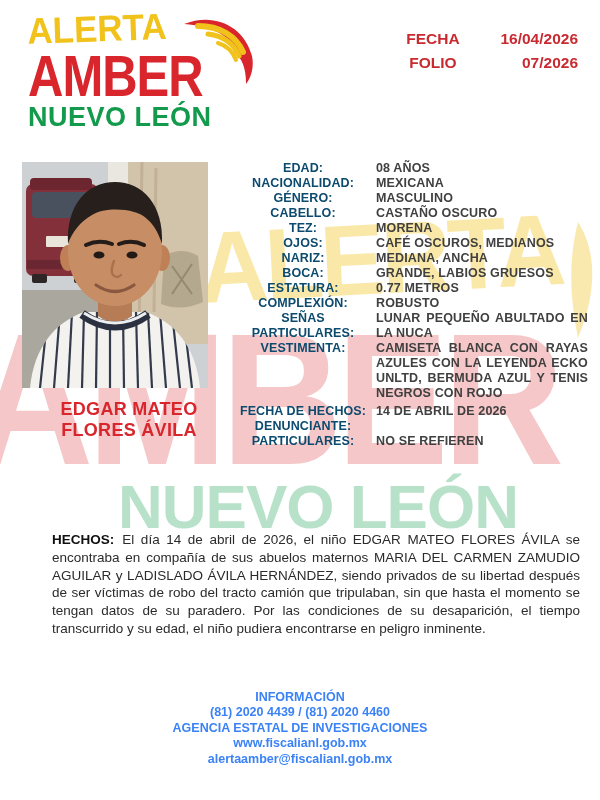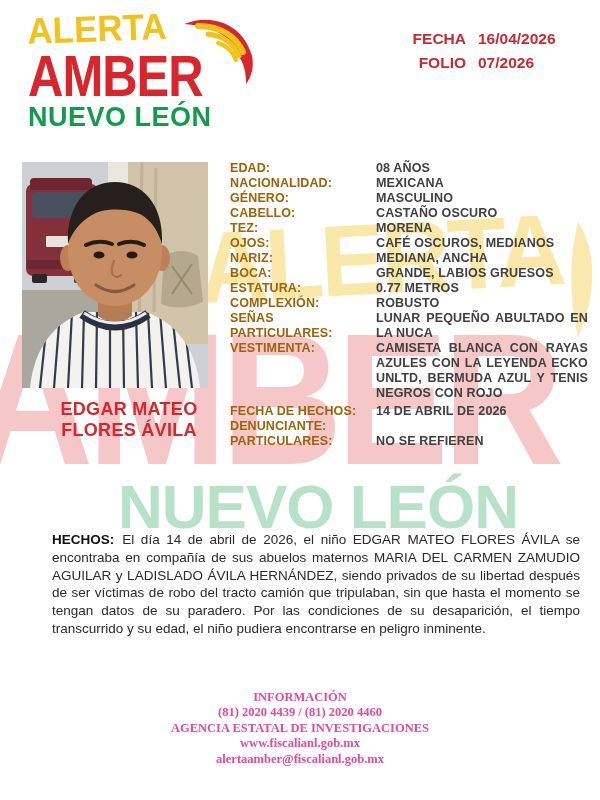--- a/index.html
+++ b/index.html
@@ -30,40 +30,40 @@
     letter-spacing:0;transform:rotate(-2deg) scaleY(1.05);transform-origin:left bottom;}
   .logo-amber{display:block;color:#D9262C;font-weight:800;font-size:49px;line-height:48px;
     letter-spacing:-1px;transform:scaleY(1.18);transform-origin:left top;}
   .logo-region{display:block;color:#139A4C;font-weight:800;font-size:27px;line-height:30px;
     margin-top:6px;letter-spacing:0.5px;}
   .logo-swoosh{position:absolute;left:152px;top:-6px;}
   
   .meta{position:absolute;left:400px;top:30px;z-index:3;display:grid;
     grid-template-columns:66px 100px;column-gap:12px;row-gap:6px;
     color:#C92A30;font-weight:800;font-size:15.5px;}
-  .meta .m-label{text-align:right;}
-  .meta .m-value{text-align:left;}
+  .meta .m-label{text-align:center;}
+  .meta .m-value{text-align:right;}
   
   .photo{position:absolute;left:22px;top:162px;width:186px;height:226px;z-index:4;overflow:hidden;}
   .photo svg{display:block;width:100%;height:100%;}
   .person-name{position:absolute;left:32px;top:399px;width:194px;z-index:4;text-align:center;
     color:#D9262C;font-weight:700;font-size:18px;line-height:21px;letter-spacing:0.3px;}
   
   .details{position:absolute;left:230px;top:161px;width:358px;z-index:3;}
   .details .row{display:flex;font-size:12.5px;line-height:15px;font-weight:700;}
   .details .row:nth-of-type(13){margin-top:3px;}
-  .d-label{width:146px;flex:0 0 146px;color:#a16207;letter-spacing:0.1px;}
+  .d-label{width:146px;flex:0 0 146px;color:#0c4a6e;letter-spacing:0.1px;text-align:center;}
   .d-value{flex:1;color:#404040;text-align:justify;letter-spacing:0.15px;}
   
   .hechos{position:absolute;left:36px;top:515px;width:528px;z-index:3;
     font-size:13.5px;line-height:17.8px;color:#2b2b2b;text-align:justify;margin:16px;}
   .hechos .h-label{font-weight:800;color:#101010;padding-right:8px;}
   
   .footer{position:absolute;left:0;top:690px;width:600px;z-index:3;text-align:center;
-    font-weight:700;font-size:12.5px;line-height:15.4px;color:#ec4899;font-family:Liberation Serif, serif;}
+    font-weight:700;font-size:12.5px;line-height:15.4px;color:#3b82f6;}
 </style>
 </head>
 <body>
 
 <div class="page">
 
   <div class="watermark" aria-hidden="true">
     <span class="wm-alerta">ALERTA</span>
     <span class="wm-amber">AMBER</span>
     <span class="wm-region">NUEVO LEÓN</span>

